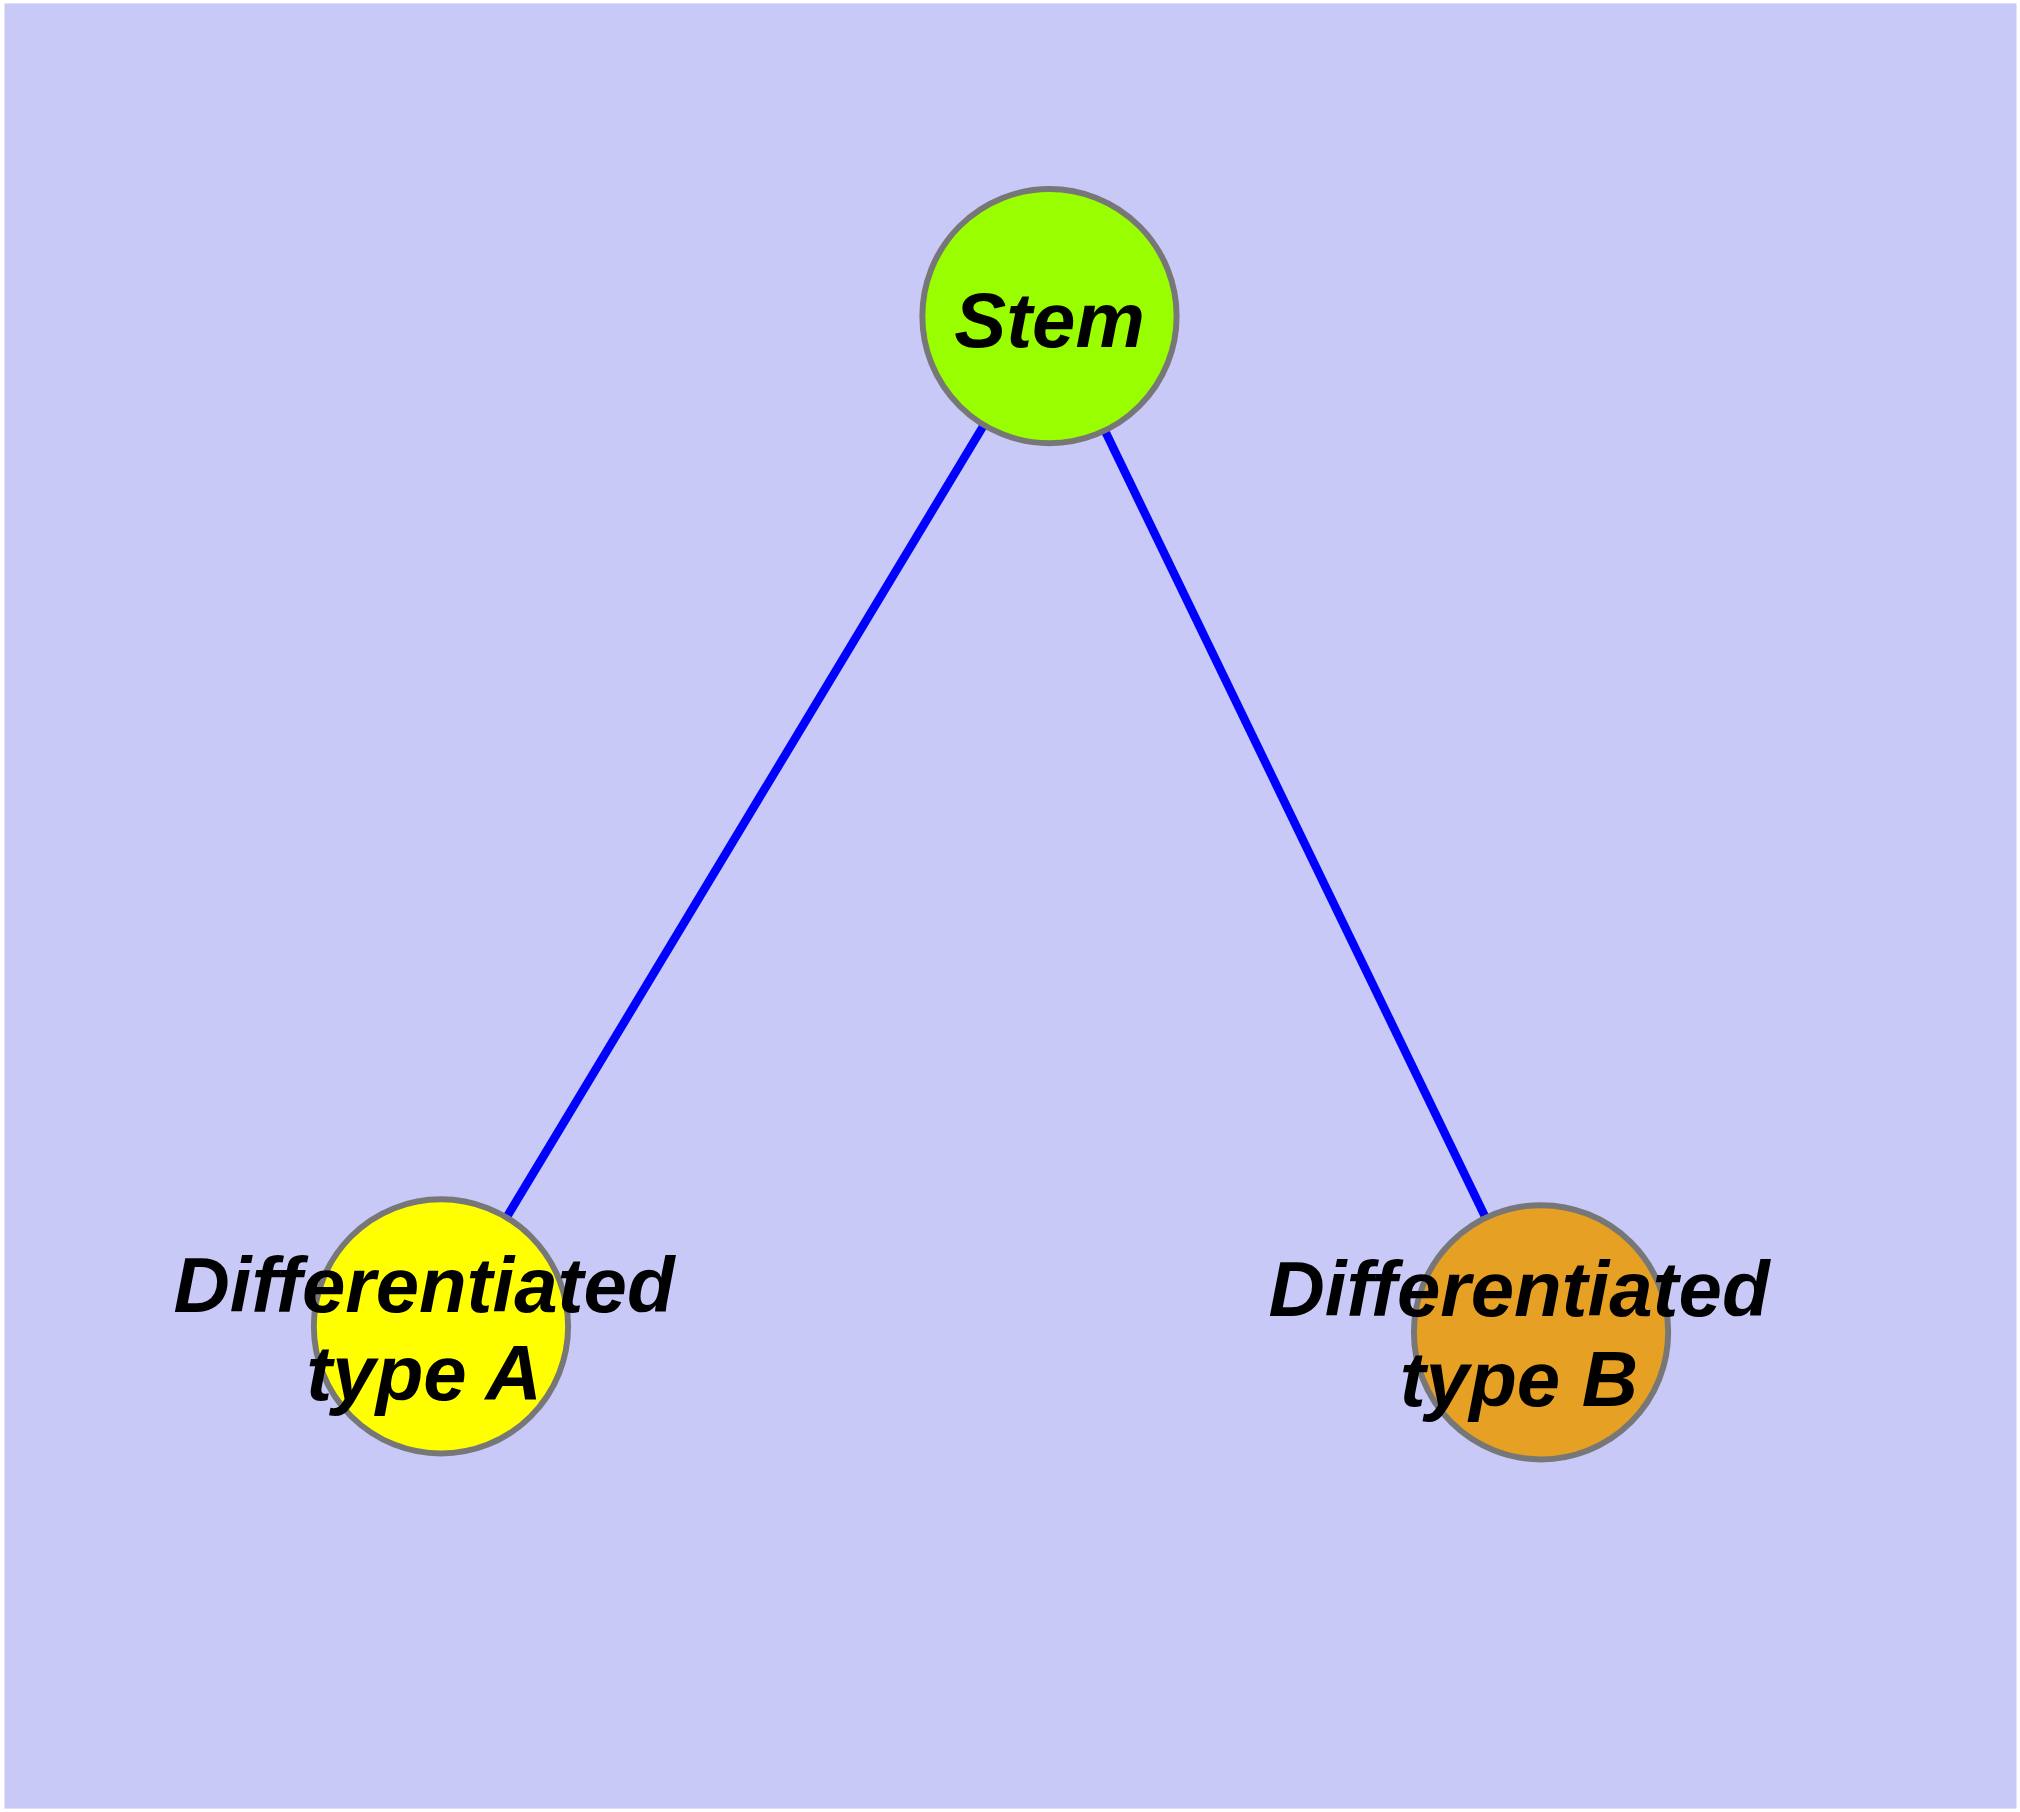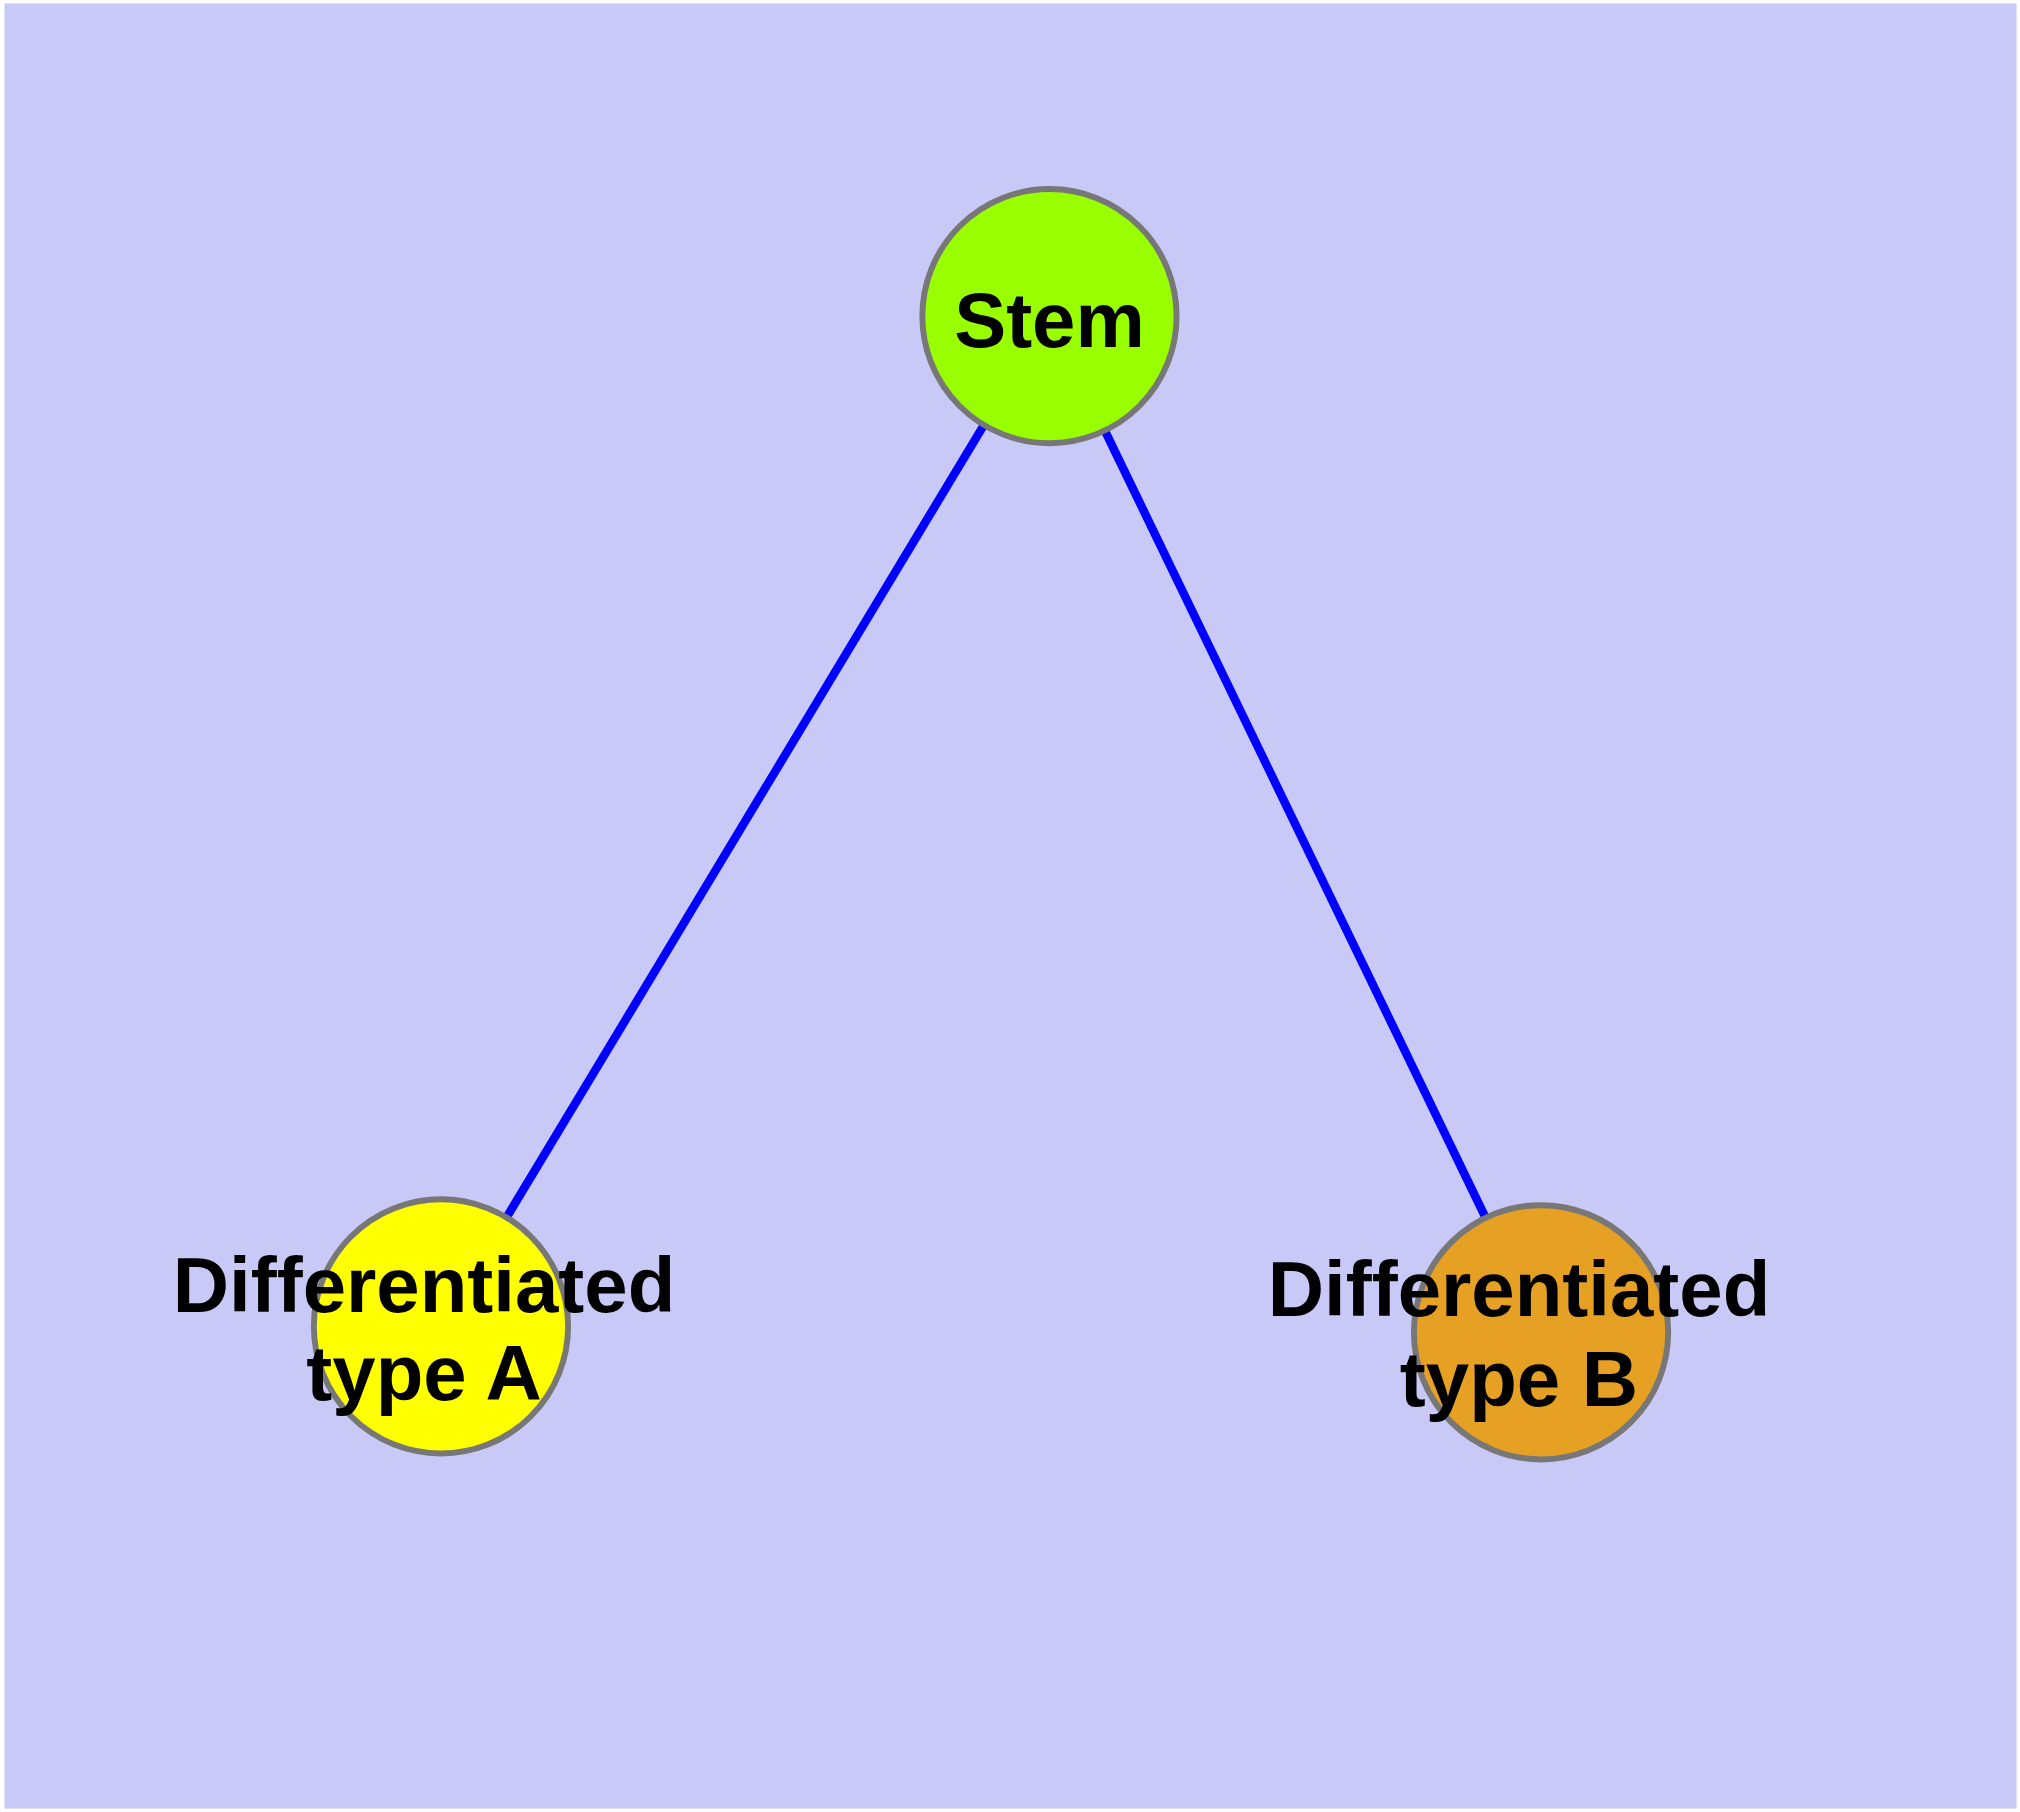--- a/index.html
+++ b/index.html
@@ -7,20 +7,21 @@
     padding: 0;
     background: #ffffff;
     width: 2021px;
     height: 1812px;
     overflow: hidden;
   }
   #stage {
     position: relative;
     width: 1912px;
     height: 1812px;
+    font-style: italic;
   }
   svg { display: block; }
   .edge {
     stroke-width: 10px;
     fill: none;
   }
   .node {
     stroke-width: 7px;
   }
   .label {

